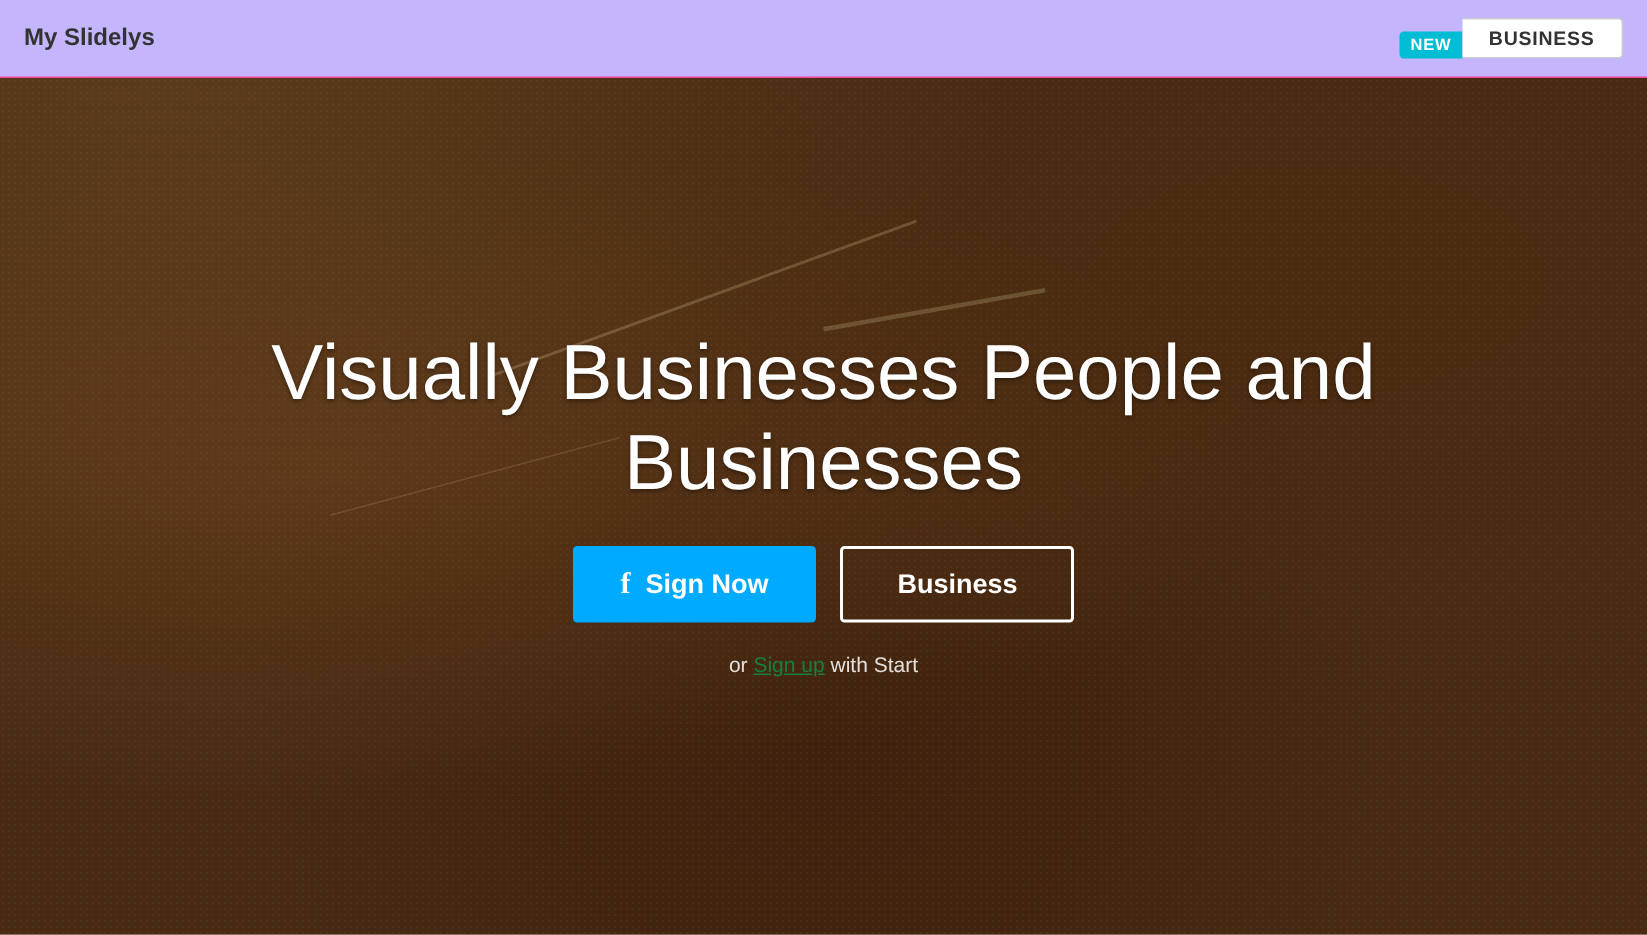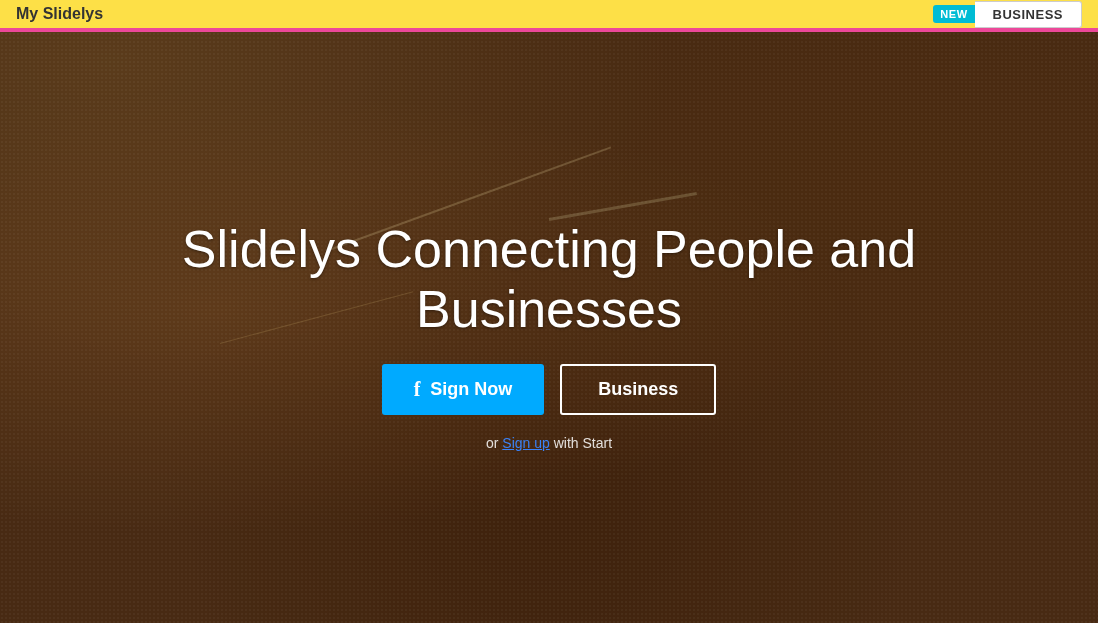--- a/index.html
+++ b/index.html
@@ -14,27 +14,27 @@
       height: 623px;
       overflow: hidden;
     }
 
     
     .navbar {
       position: absolute;
       top: 0;
       left: 0;
       right: 0;
-      height: 32px;
-      background: #fde047;
+      height: 52px;
+      background: #c4b5fd;
       display: flex;
       align-items: center;
       padding: 0 16px;
       z-index: 100;
-      border-bottom: 4px solid #ec4899;
+      border-bottom: 1px solid #ec4899;
     }
 
     .navbar-brand {
       font-size: 16px;
       font-weight: 600;
       color: #333;
       white-space: nowrap;
       margin-right: 16px;
     }
 
@@ -65,21 +65,21 @@
       width: 100%;
     }
 
     .search-input::placeholder {
       color: #aaa;
     }
 
     .navbar-right {
       margin-left: auto;
       display: flex;
-      align-items: center;
+      align-items: flex-end;
       gap: 0;
     }
 
     .new-badge {
       background: #00bcd4;
       color: #fff;
       font-size: 11px;
       font-weight: 700;
       padding: 3px 7px;
       border-radius: 3px 0 0 3px;
@@ -254,40 +254,40 @@
       cursor: pointer;
       border-radius: 3px;
     }
 
     .hero-signup {
       font-size: 14px;
       color: rgba(255,255,255,0.85);
     }
 
     .hero-signup a {
-      color: #3b82f6;
+      color: #15803d;
       text-decoration: underline;
       cursor: pointer;
     }
   </style>
 </head>
 <body>
 
 <div class="hero">
   <div class="hero-bg">
     <div class="light-streaks">
       <div class="streak streak-1"></div>
       <div class="streak streak-2"></div>
       <div class="streak streak-3"></div>
     </div>
     <div class="grain-overlay"></div>
   </div>
 
   <div class="hero-content">
-    <h1 class="hero-title">Slidelys Connecting People and Businesses</h1>
+    <h1 class="hero-title">Visually Businesses People and Businesses</h1>
 
     <div class="hero-buttons">
       <button class="btn-start-now">
         <span class="facebook-icon">f</span>
         <span>Sign Now</span>
       </button>
       <button class="btn-business">
         <span>Business</span>
       </button>
     </div>

